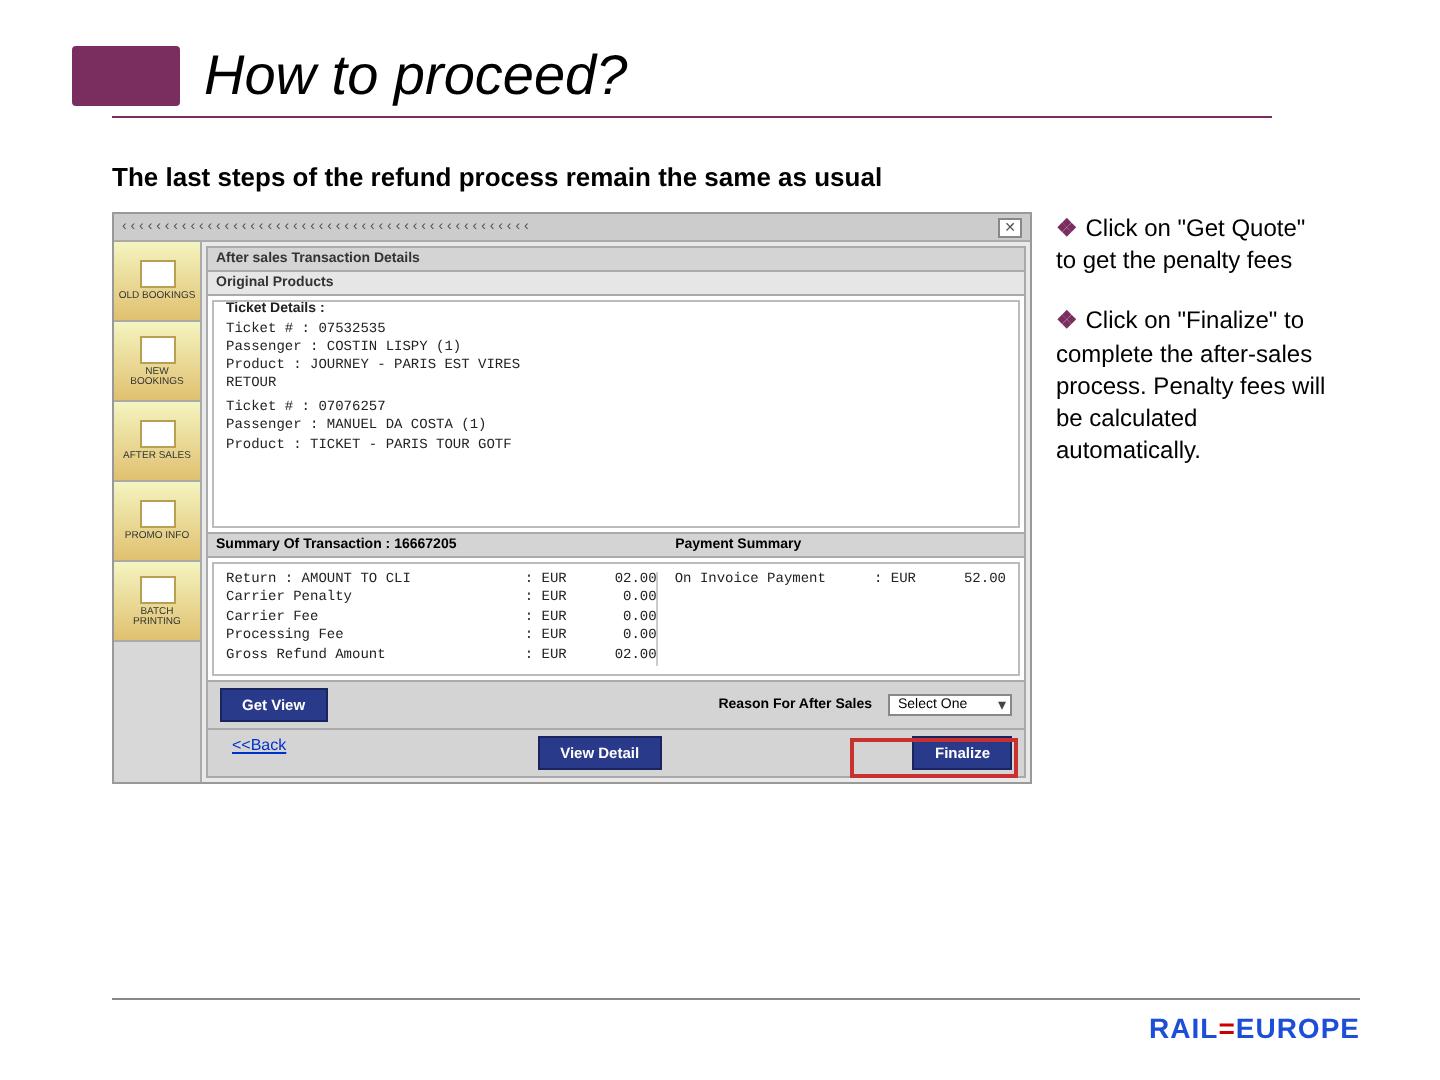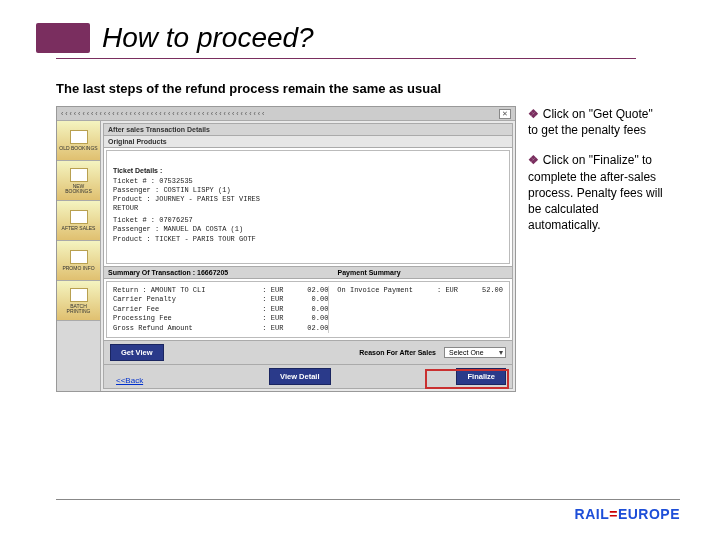--- a/index.html
+++ b/index.html
@@ -67,21 +67,21 @@
   }
   .main {
     flex: 1; background: #fff; display: flex; flex-direction: column;
     border: 1px solid #aaa; margin: 2px;
   }
   .bar {
     background: #d4d4d4; border-bottom: 1px solid #aaa;
     font-size: 7px; font-weight: bold; padding: 2px 4px; color: #333;
   }
   .pane {
-    background: #fff; padding: 16px 6px; font-size: 7px; color: #222;
+    background: #fff; padding: 0 6px; font-size: 7px; color: #222;
     border: 1px solid #bbb; margin: 2px;
   }
   .ticket-block { margin: 3px 0; font-family: "Courier New", monospace; font-size: 7px; line-height: 1.3; }
   .sum-row { display: flex; }
   .sum-left { flex: 1.3; }
   .sum-right { flex: 1; border-left: 1px solid #ccc; padding-left: 8px; }
   .kv { display: flex; font-family: "Courier New", monospace; font-size: 7px; line-height: 1.35; }
   .kv .k { flex: 1; }
   .kv .c { width: 30px; }
   .kv .v { width: 36px; text-align: right; }
@@ -103,21 +103,21 @@
   .reason-label { font-size: 7px; font-weight: bold; margin-left: auto; }
   .select {
     background: #fff; border: 1px solid #888; font-size: 7px;
     padding: 1px 14px 1px 4px; position: relative; min-width: 62px;
   }
   .select::after {
     content: "▾"; position: absolute; right: 2px; top: 0; font-size: 8px; color: #444;
   }
   .bottom-row {
     background: #d4d4d4; border-top: 1px solid #aaa;
-    display: flex; align-items: flex-end; padding: 3px 6px; gap: 24px;
+    display: flex; align-items: flex-start; padding: 3px 6px; gap: 24px;
   }
   .link-back { color: #0030cc; font-size: 8px; text-decoration: underline; margin-left: 6px; }
   .bottom-row .center { flex: 1; display: flex; justify-content: center; }
   .highlight-finalize {
     position: absolute; border: 2px solid #c93030;
     width: 84px; height: 20px; right: 6px; bottom: 2px; pointer-events: none;
   }
   
   .footer {
     position: absolute; left: 56px; right: 40px; bottom: 18px;

